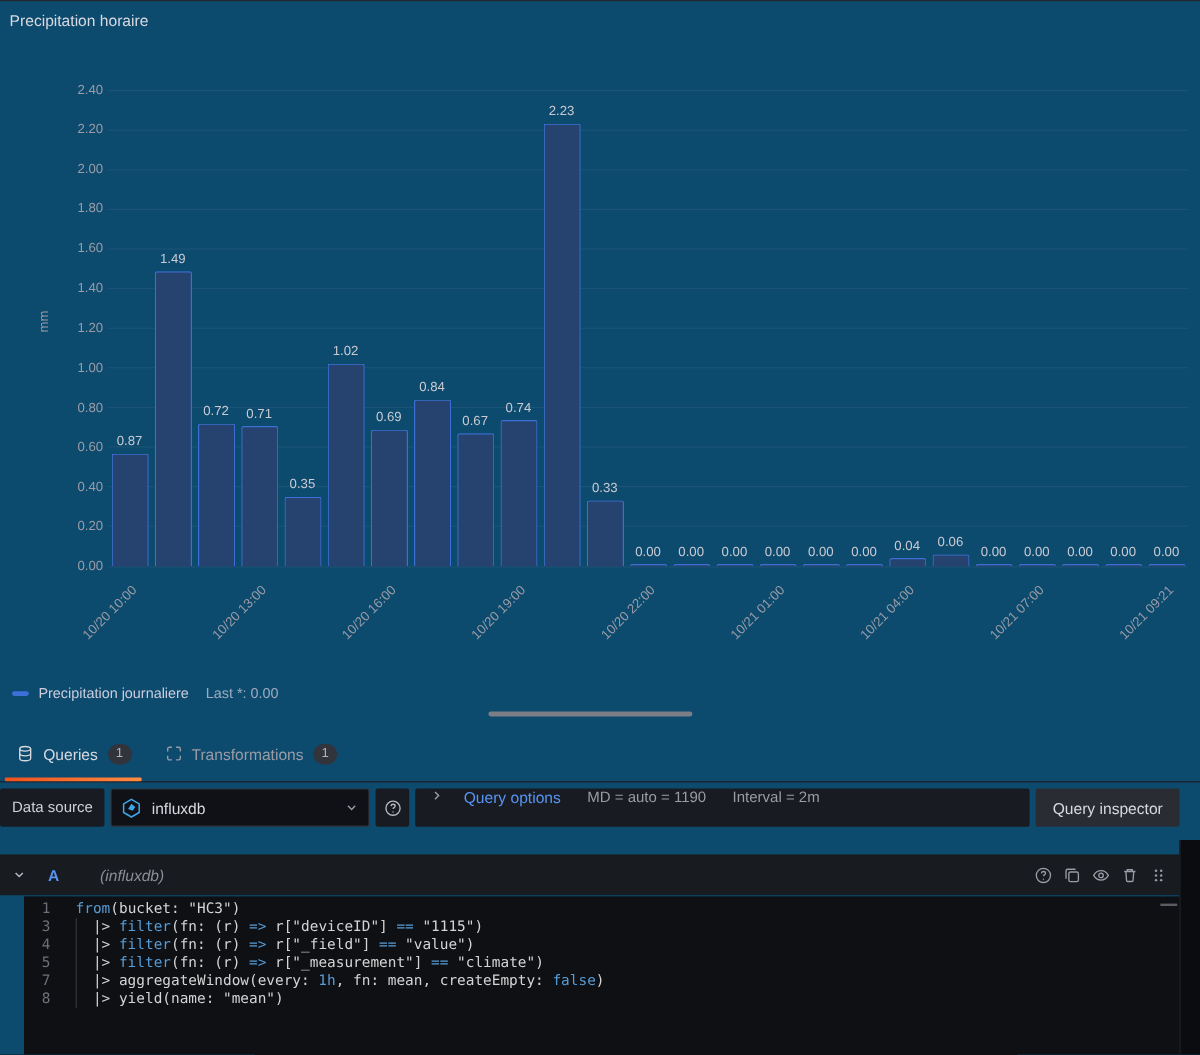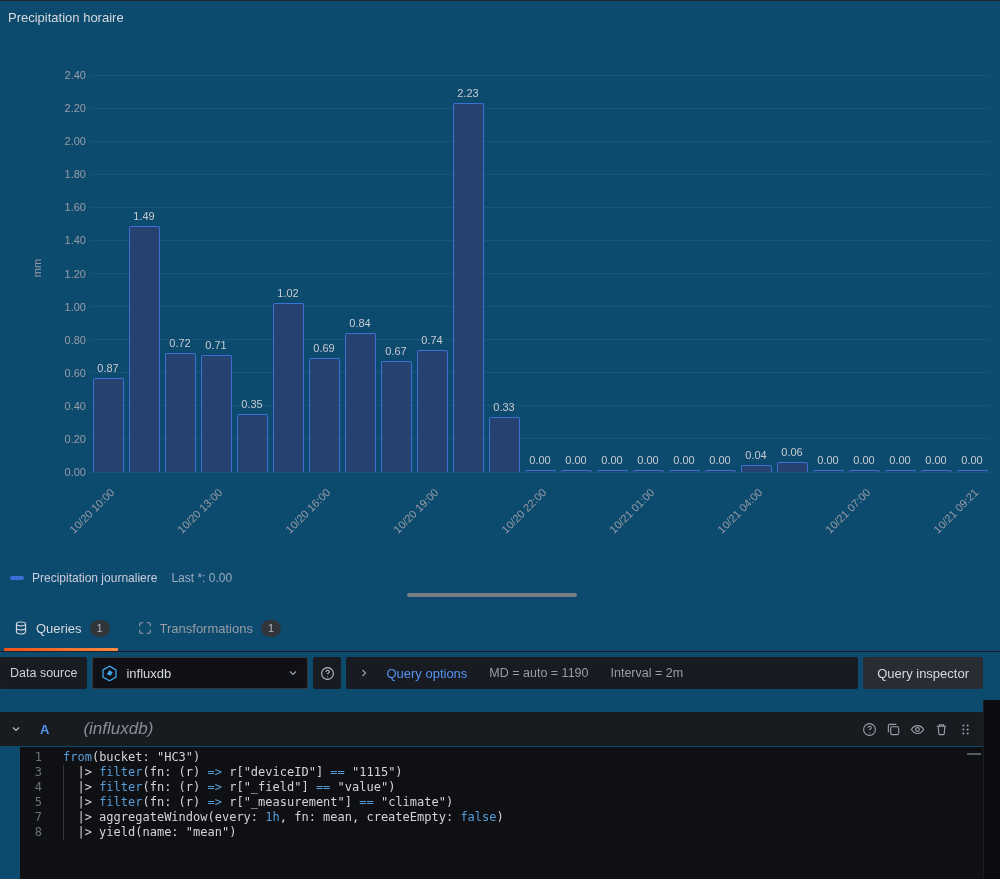--- a/index.html
+++ b/index.html
@@ -37,33 +37,33 @@
 
   
   .toolbar{position:absolute;left:0;top:657px;width:983px;height:32px;display:flex;align-items:stretch;gap:5px;font-size:13px;}
   .chip{display:flex;align-items:center;background:#181b21;border-radius:2px;padding:0 10px;}
   .ds-label{font-weight:500;font-size:12.5px;color:#d0d1d8;}
   .select{display:flex;align-items:center;gap:8px;width:198px;background:#0f1116;border:1px solid #33363e;border-radius:2px;padding:0 8px;cursor:pointer;}
   .select svg.logo{width:17px;height:17px;}
   .select .chev{margin-left:auto;width:12px;height:12px;stroke:#9a9ca6;fill:none;stroke-width:1.6;}
   .iconbtn{display:flex;align-items:center;justify-content:center;width:28px;background:#181b21;border:none;border-radius:2px;color:#b9bbc3;cursor:pointer;padding:0;}
   .iconbtn svg{width:15px;height:15px;stroke:currentColor;fill:none;stroke-width:1.2;}
-  .options{flex:1;display:flex;align-items:center;gap:22px;background:#181b21;border-radius:2px;padding:0 12px;cursor:pointer;}
+  .options{flex:1;display:flex;align-items:flex-start;gap:22px;background:#181b21;border-radius:2px;padding:0 12px;cursor:pointer;}
   .options .chev-r{width:12px;height:12px;stroke:#9a9ca6;fill:none;stroke-width:1.6;margin-right:-6px;}
   .qo-label{color:#5794f2;font-weight:500;}
   .qo-dim{color:#9a9ca6;font-size:12.5px;}
   .btn-inspector{display:flex;align-items:center;background:#2a2c34;border:none;border-radius:2px;padding:0 14px;
                  color:#d8d9df;font-size:13px;font-weight:500;font-family:inherit;cursor:pointer;}
 
   
   .query-header{position:absolute;left:0;top:712px;width:983px;height:34px;box-sizing:border-box;background:#181b20;
                 display:flex;align-items:center;padding:0 10px;font-size:13px;}
   .query-header .chev{width:12px;height:12px;stroke:#b9bbc3;fill:none;stroke-width:1.6;}
   .refid{margin-left:18px;color:#5794f2;font-weight:600;}
-  .ds-hint{margin-left:34px;font-style:italic;color:#8b8d97;font-size:17px;}
+  .ds-hint{margin-left:34px;font-style:italic;color:#8b8d97;font-size:13px;}
   .qh-icons{margin-left:auto;display:flex;align-items:center;gap:9px;color:#9a9ca6;}
   .qh-icons svg{width:15px;height:15px;stroke:currentColor;fill:none;stroke-width:1.2;cursor:pointer;}
 
   
   .editor{position:absolute;left:20px;top:747px;width:963px;bottom:0;background:#0e1014;
           font-family:"DejaVu Sans Mono",monospace;font-size:12px;padding-top:3px;box-sizing:border-box;}
   .line{position:relative;height:15px;line-height:15px;white-space:pre;}
   .ln{display:inline-block;width:22px;text-align:right;color:#6e7079;vertical-align:top;}
   .line.active .ln{color:#c8c9ce;}
   .codewrap{display:inline-block;margin-left:4px;padding-left:17px;position:relative;vertical-align:top;}

